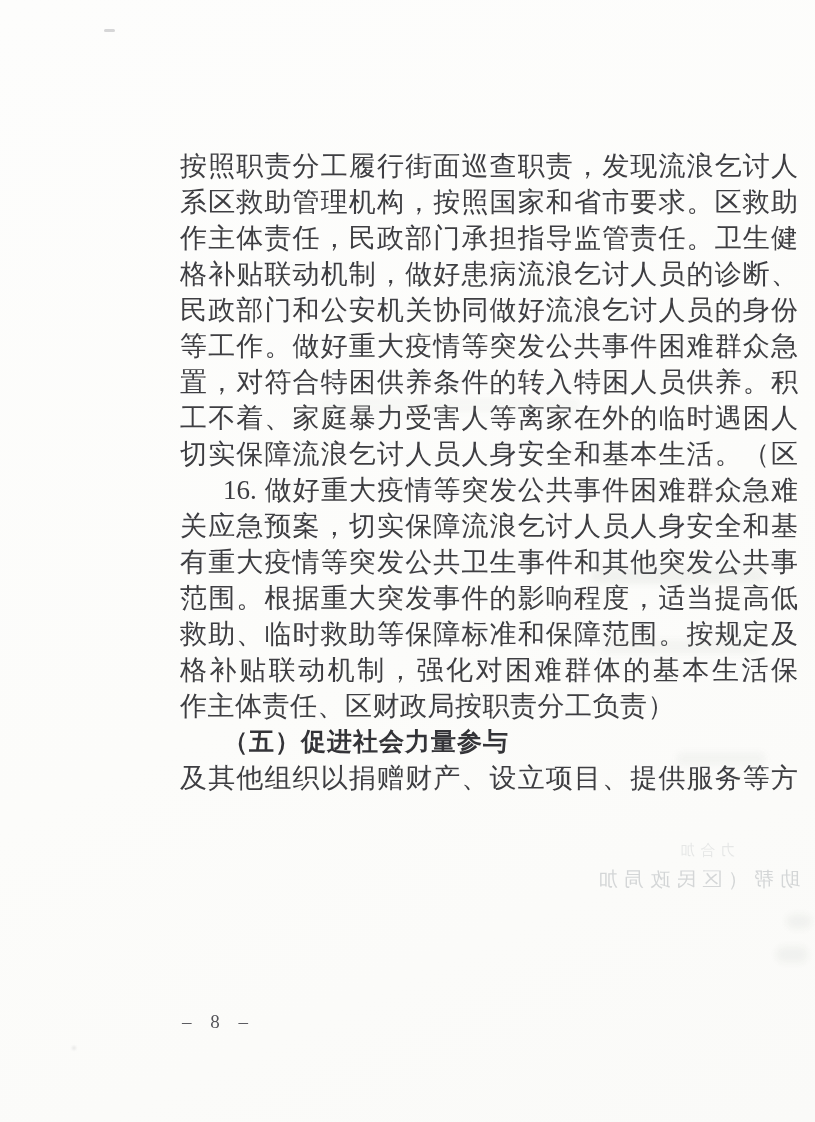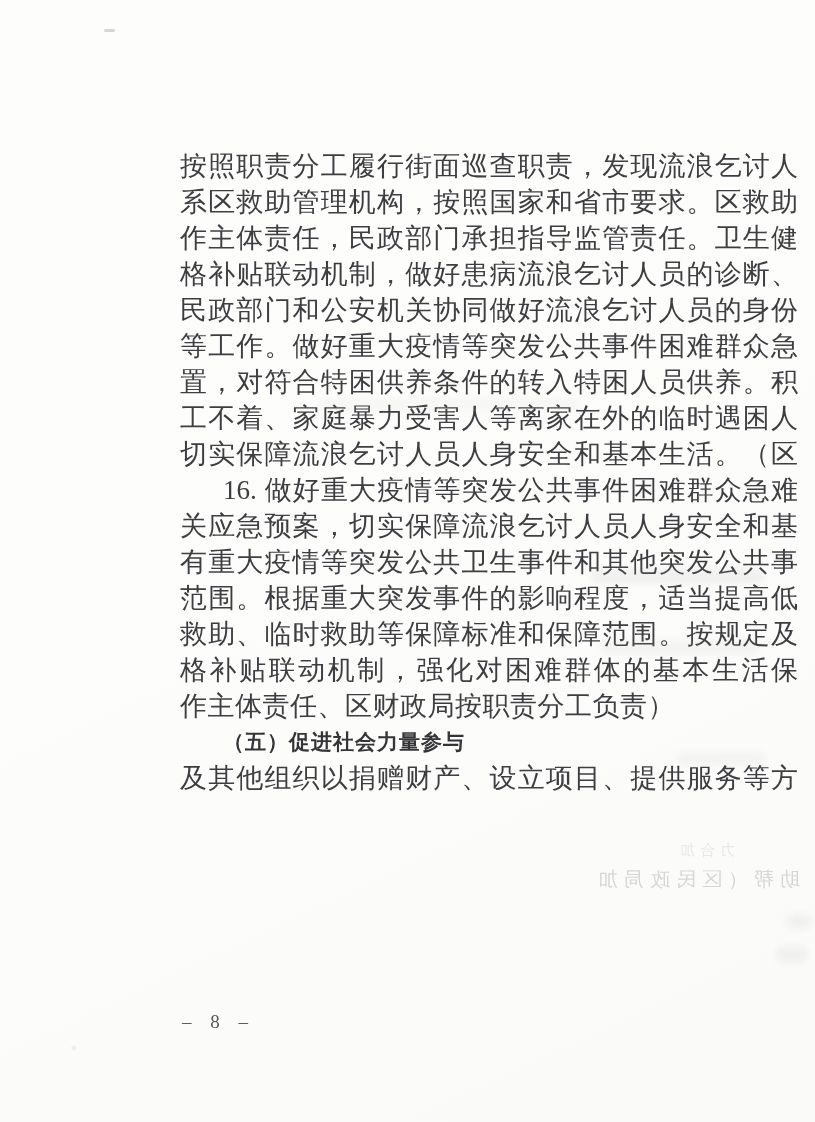--- a/index.html
+++ b/index.html
@@ -16,21 +16,21 @@
     color:#3e3e42;
   }
   .line {
     height:36px; line-height:36px; font-size:27px;
     overflow:hidden; white-space:normal;
   }
   .j { text-align:justify; text-align-last:justify; }
   .nj { letter-spacing:0.5px; }
   .ind { text-indent:43px; }
   .heading {
-    font-weight:700; font-size:21px; letter-spacing:1px; color:#343438;
+    font-weight:700; font-size:25px; letter-spacing:1px; color:#343438;
   }
   .page-num {
     position:absolute; left:182px; top:1010px;
     font-size:19px; line-height:24px; color:#55555a; letter-spacing:7px;
   }
   
   .bleed {
     position:absolute; transform:scaleX(-1); color:#7d848b;
     filter:blur(0.7px); pointer-events:none; white-space:nowrap;
   }

